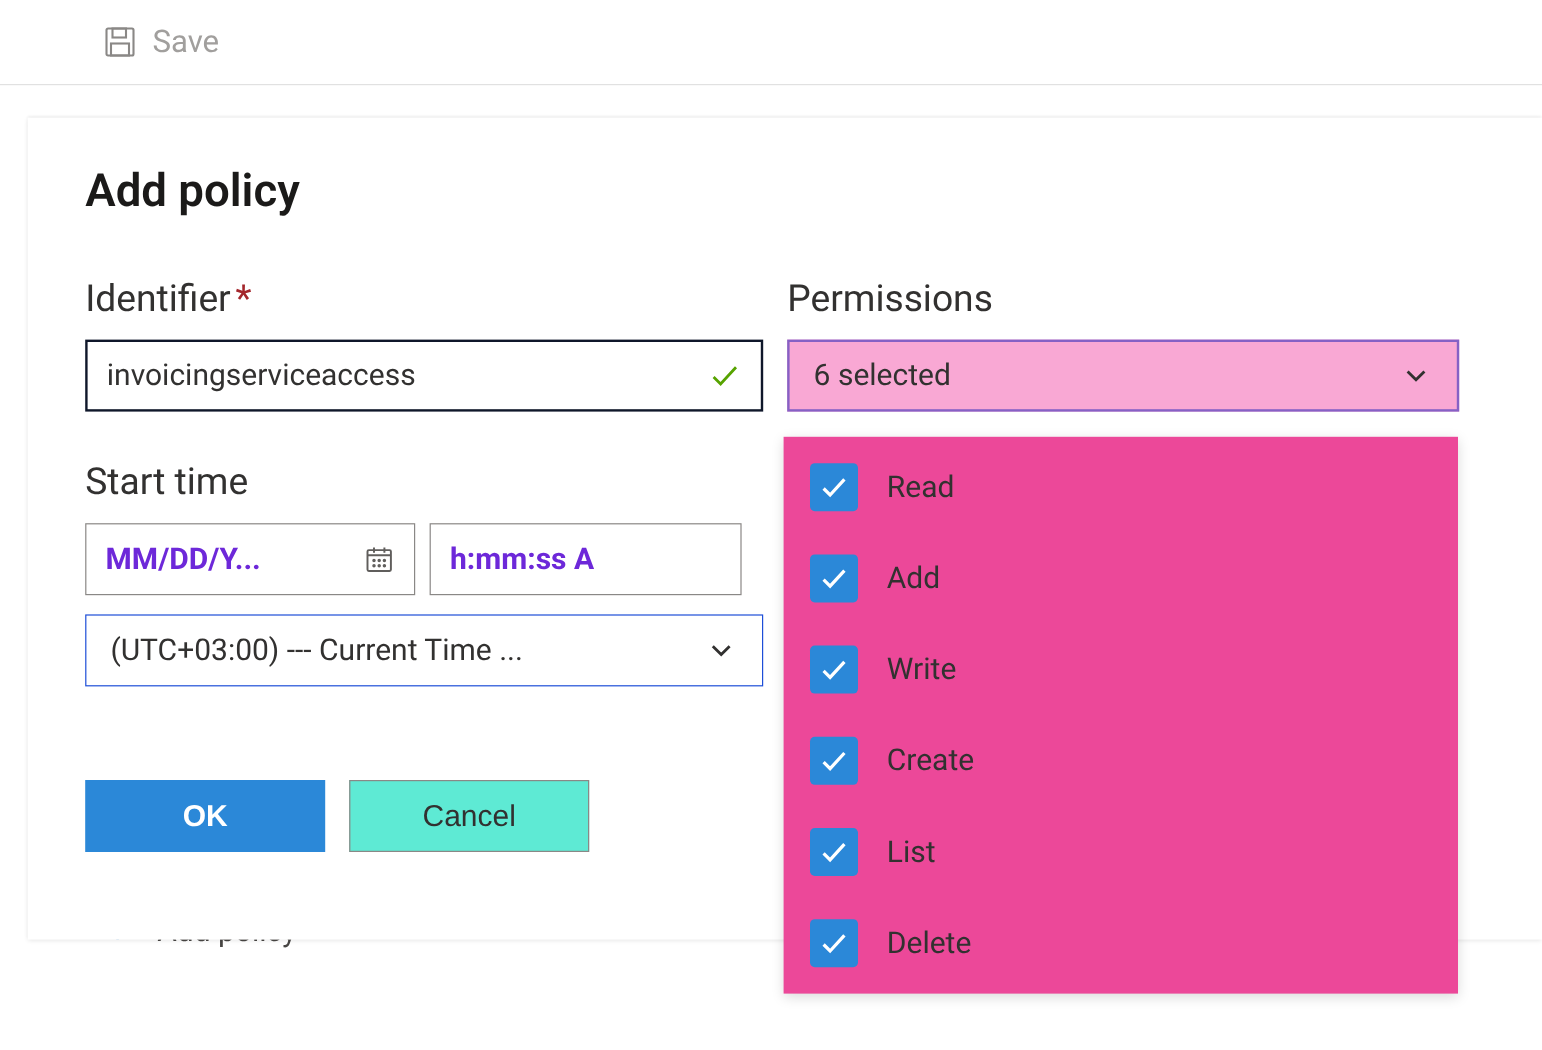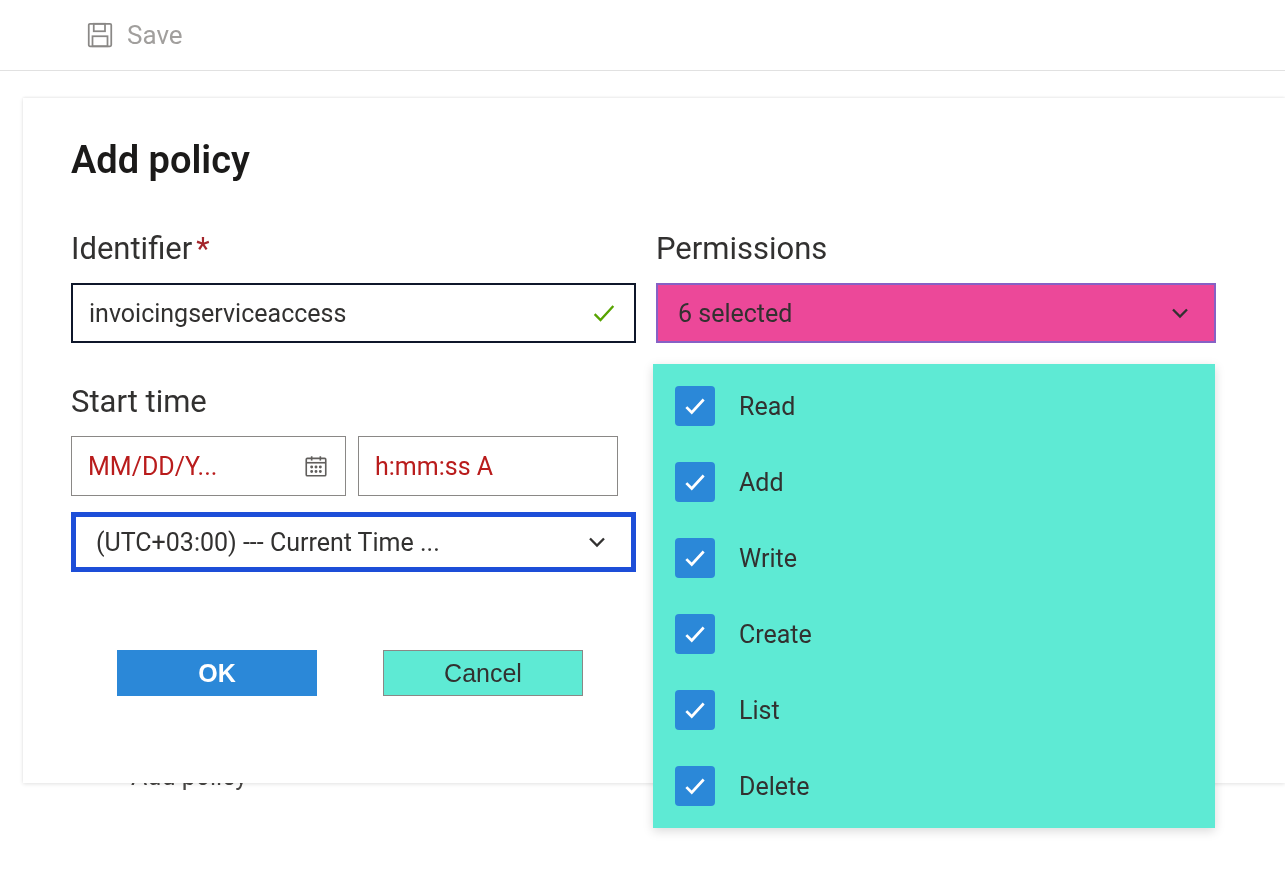--- a/index.html
+++ b/index.html
@@ -52,21 +52,21 @@
       color: #0078d4;
       font-size: 28px;
     }
 
     
     .dropdown-panel {
       position: absolute;
       left: 653px;
       top: 364px;
       width: 562px;
-      background: #5eead4;
+      background: #ec4899;
       box-shadow: 0 3px 10px rgba(0,0,0,0.15);
       z-index: 20;
       padding: 4px 0;
     }
     .perm-item {
       display: flex;
       align-items: center;
       gap: 24px;
       padding: 18px 22px;
     }
@@ -147,21 +147,21 @@
     }
 
     .select-box {
       border: 2px solid #8661c5;
       height: 60px;
       display: flex;
       align-items: center;
       justify-content: space-between;
       padding: 0 20px;
       font-size: 25px;
-      background: #ec4899;
+      background: #f9a8d4;
       cursor: pointer;
     }
     .chevron {
       display: inline-flex;
     }
 
     .section-gap {
       margin-top: 40px;
     }
 
@@ -181,33 +181,34 @@
     }
     .plain-input.date {
       width: 275px;
       justify-content: space-between;
       gap: 8px;
     }
     .plain-input.time {
       width: 260px;
     }
     .plain-input .placeholder {
-      color: #b91c1c;
+      color: #6d28d9;
       white-space: nowrap;
       overflow: hidden;
       text-overflow: ellipsis;
+      font-weight: bold;
     }
     .calendar-icon {
       color: #605e5c;
       display: inline-flex;
       flex-shrink: 0;
     }
 
     .tz-select {
-      border: 5px solid #1d4ed8;
+      border: 1px solid #1d4ed8;
       height: 60px;
       display: flex;
       align-items: center;
       justify-content: space-between;
       padding: 0 20px;
       font-size: 25px;
       background: #fff;
       margin-top: 16px;
       cursor: pointer;
       overflow: hidden;
@@ -218,29 +219,28 @@
       text-overflow: ellipsis;
       color: #323130;
     }
 
     .button-row {
       display: flex;
       gap: 20px;
       margin-top: 78px;
     }
     .btn {
-      height: 46px;
+      height: 60px;
       width: 200px;
       display: flex;
       align-items: center;
       justify-content: center;
       font-size: 25px;
       font-weight: 600;
       cursor: pointer;
-      margin-left: 46px;
     }
     .btn-primary {
       background: #2b88d8;
       color: #fff;
       border: none;
     }
     .btn-secondary {
       background: #5eead4;
       color: #323130;
       border: 1px solid #8a8886;

